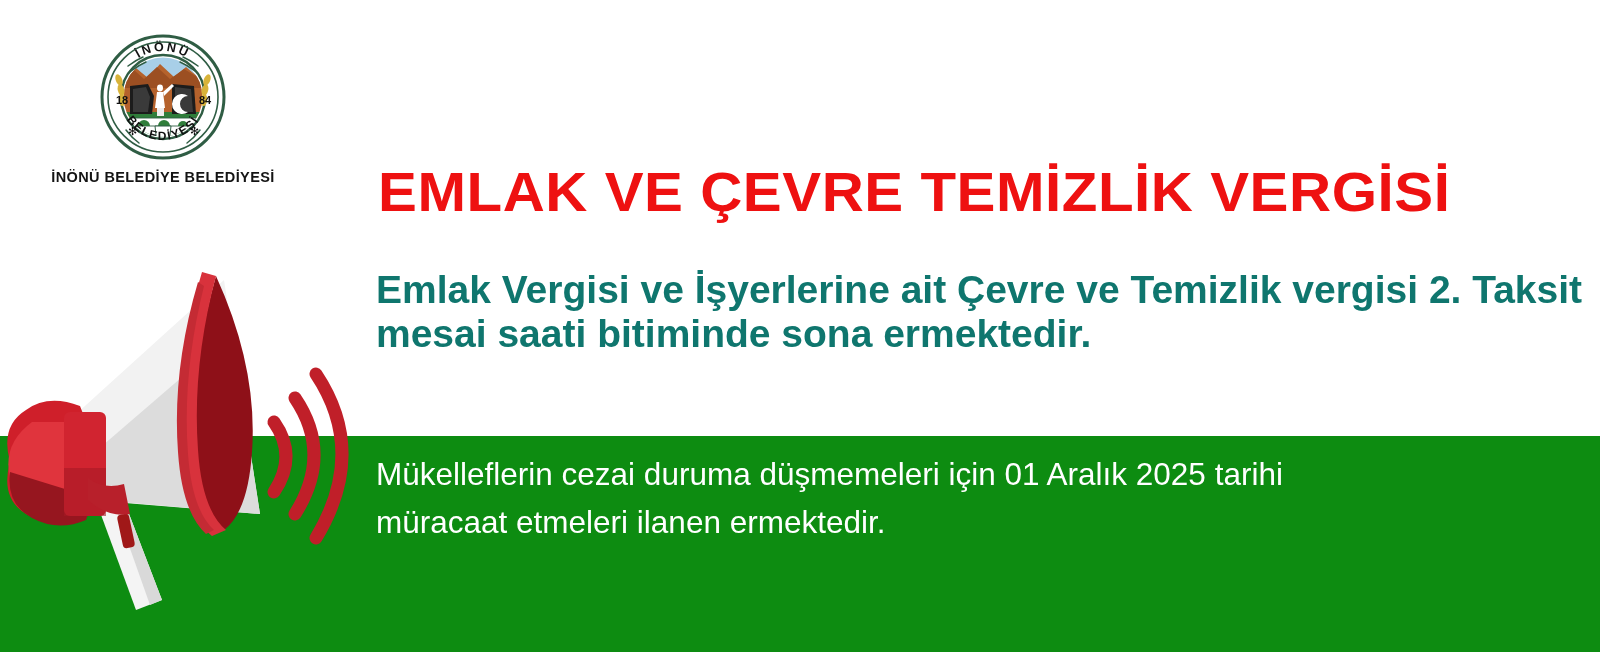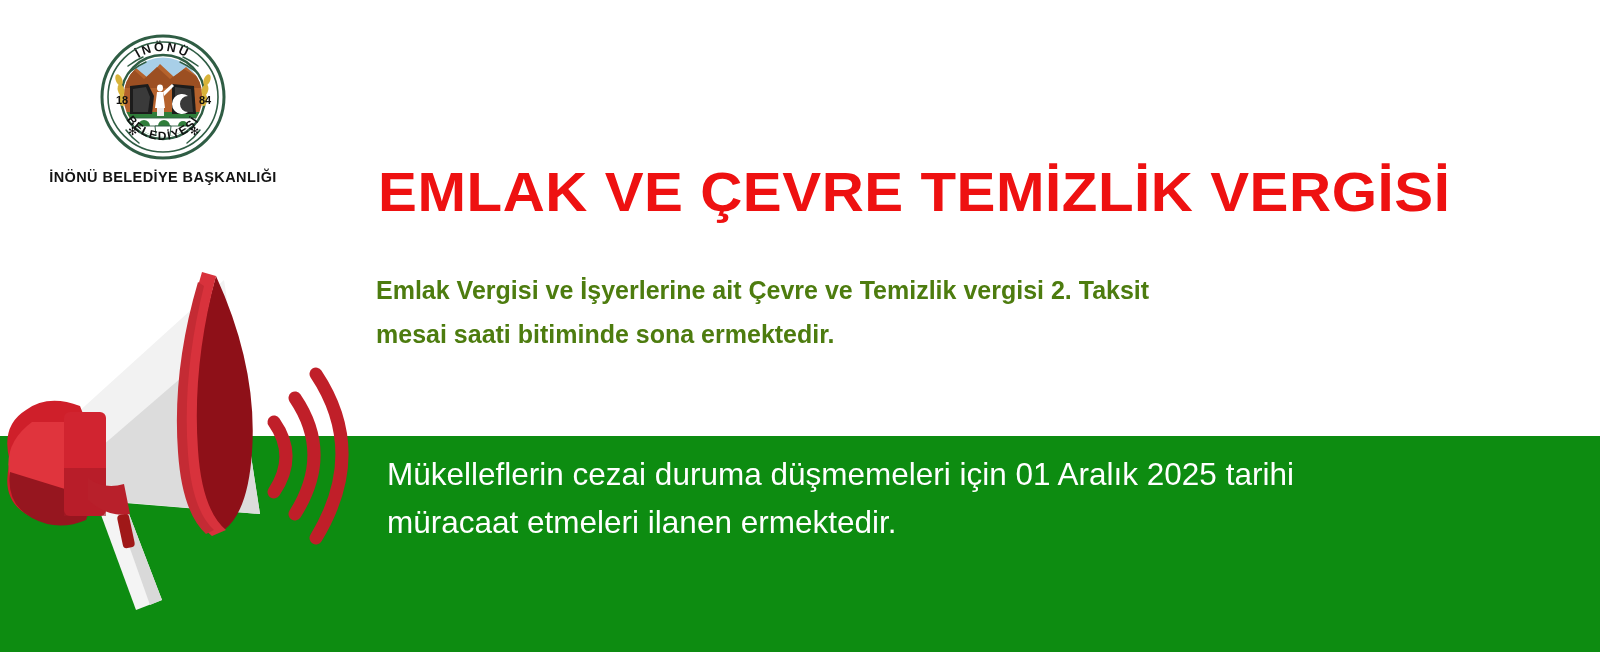--- a/index.html
+++ b/index.html
@@ -82,40 +82,39 @@
     transform: scaleX(1.06);
     transform-origin: left center;
   }
 
   
   .blue-para {
     position: absolute;
     left: 376px;
     top: 268px;
     width: 1180px;
-    color: #4d7c0f;
-    font-family: "Liberation Sans", sans-serif;
-    font-size: 25px;
+    color: #0f766e;
+    font-family: "Liberation Sans", sans-serif;
+    font-size: 39px;
     font-weight: bold;
     line-height: 44px;
   }
   .blue-para .ln { display: block; white-space: nowrap; }
 
   
   .green-para {
     position: absolute;
     left: 376px;
     top: 450px;
     width: 1200px;
     color: #ffffff;
     font-family: "Liberation Sans", sans-serif;
     font-size: 31.5px;
     font-weight: normal;
     line-height: 48px;
-    margin-left: 11px;
   }
   .green-para .ln { display: block; white-space: nowrap; }
 </style>
 </head>
 <body>
 
 <div id="poster">
 
   <div class="green-band"></div>
 
@@ -189,21 +188,21 @@
           <textPath href="#topArc" startOffset="50%" text-anchor="middle">İNÖNÜ</textPath>
         </text>
         <text font-family="Liberation Sans, sans-serif" font-size="12" font-weight="bold" fill="#111111" letter-spacing="1.6">
           <textPath href="#botArc" startOffset="50%" text-anchor="middle">BELEDİYESİ</textPath>
         </text>
 
         <text x="28" y="101" font-family="Liberation Sans, sans-serif" font-size="11" fill="#111111">✻</text>
         <text x="90" y="101" font-family="Liberation Sans, sans-serif" font-size="11" fill="#111111">✻</text>
       </svg>
     </div>
-    <div class="logo-caption">İNÖNÜ BELEDİYE BAŞKANLIĞI</div>
+    <div class="logo-caption">İNÖNÜ BELEDİYE BELEDİYESİ</div>
   </div>
 
   <div class="megaphone">
     <svg viewBox="0 0 372 348" xmlns="http://www.w3.org/2000/svg">
 
       <path d="M108 250 L134 244 L170 338 L144 348 Z" fill="#f4f4f4"></path>
       <path d="M134 244 L170 338 L158 343 L124 247 Z" fill="#d9d9d9"></path>
       <rect x="128" y="252" width="12" height="34" rx="4" fill="#a01818" transform="rotate(-12 134 269)"></rect>
 
       <path d="M62 172 L232 18 L268 252 L96 238 Z" fill="#f2f2f2"></path>

